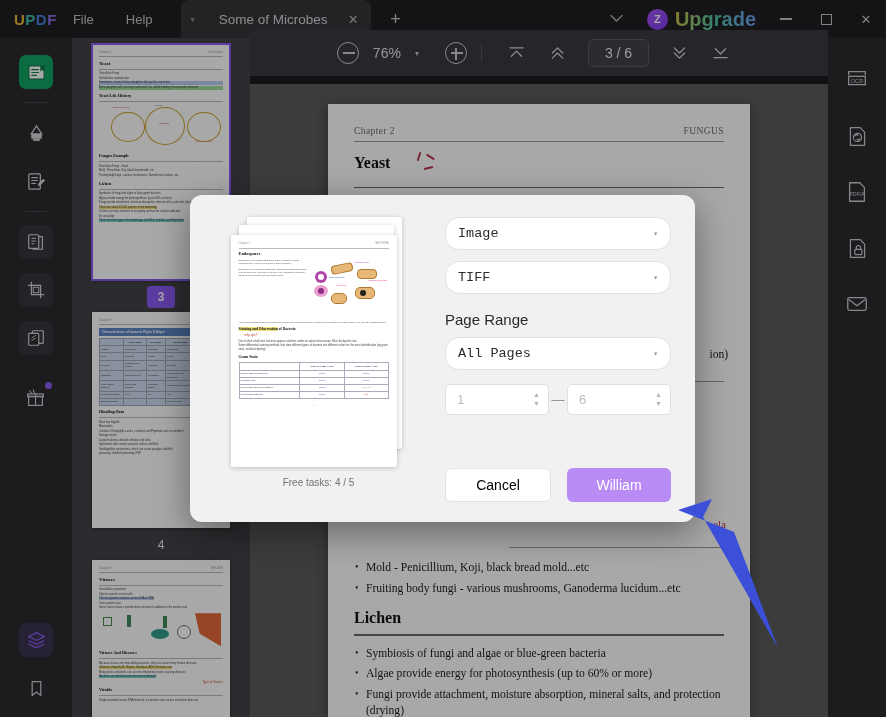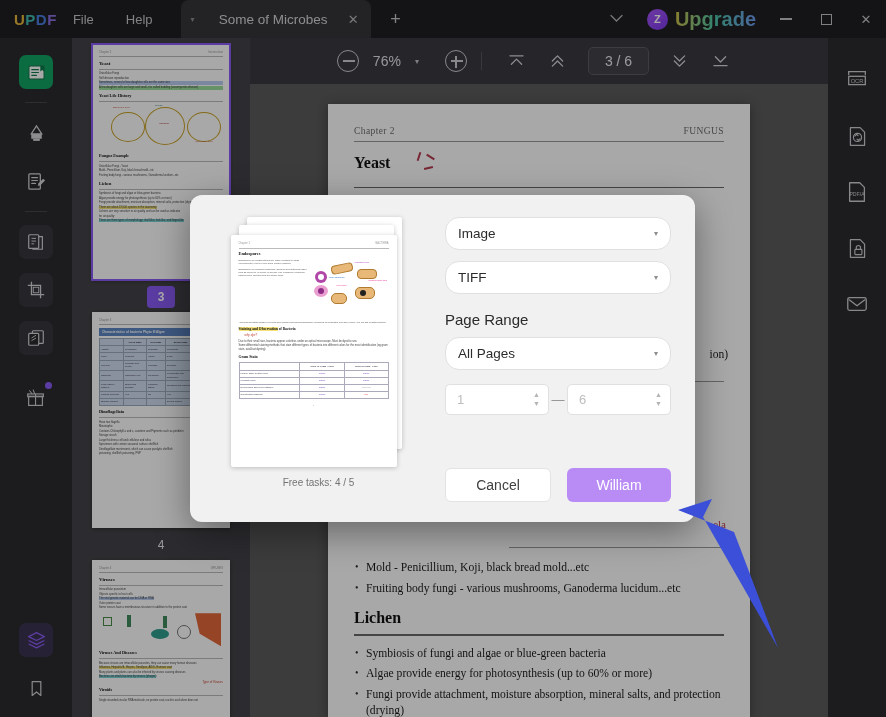--- a/index.html
+++ b/index.html
@@ -110,21 +110,21 @@
   .mp-mark-b { background:#b9cdf0; }
   .mp-mark-g { background:#9ddc9d; }
   .mp-fig { height:46px; position:relative; margin:3px 0; }
   .circ { position:absolute; border:.7px solid #c9a227; border-radius:50%; }
   .mp-table { width:100%; border-collapse:collapse; margin-top:2px; }
   .mp-table td, .mp-table th { border:.4px solid #aab; font-size:2.3px; padding:1.4px 1px; color:#445; }
   .mp-blue-tbl td, .mp-blue-tbl th { border:.4px solid #9ab; background:#cfdcef; color:#334; }
 
   
   .maintop {
-    position:absolute; top:38px; left:250px; width:578px; height:46px;
+    position:absolute; top:30px; left:250px; width:578px; height:46px;
     background:#3a3a40; display:flex; align-items:center; justify-content:center; gap:0;
   }
   .tool { color:#d8d8dc; display:flex; align-items:center; justify-content:center; }
   .tcircle { width:22px; height:22px; border-radius:50%; border:1.6px solid #cfcfd4; position:relative; }
   .tcircle::before { content:""; position:absolute; left:5px; top:9.2px; width:12px; height:1.6px; background:#cfcfd4; }
   .tcircle.plus::after { content:""; position:absolute; left:9.2px; top:5px; width:1.6px; height:12px; background:#cfcfd4; }
   .zoomval { color:#e4e4e8; font-size:14px; margin:0 14px; }
   .tcaret { color:#c0c0c6; font-size:8px; }
   .vsep { width:1px; height:18px; background:#565660; margin:0 14px; }
   .pagebox {
@@ -164,37 +164,37 @@
   .sheet.s3 { left:18px; top:0px;  width:155px; height:232px; }
   .sheet.s2 { left:10px; top:8px;  width:155px; height:232px; }
   .sheet.s1 { left:2px;  top:18px; width:166px; height:232px; overflow:hidden; }
   .freetasks { margin-top:10px; font-size:10px; color:#737373; }
 
   .dlg-right { flex:1; padding-left:24px; display:flex; flex-direction:column; }
   .fld-label { font-size:15px; color:#2b2b2b; margin:2px 0 9px; }
   .select {
     height:33px; background:#fff; border:1px solid #e0e0e0; border-radius:14px;
     display:flex; align-items:center; padding:0 12px; font-size:13.5px; color:#2b2b2b;
-    margin-bottom:11px; justify-content:space-between;
+    margin-bottom:11px; justify-content:space-between;font-family:Liberation Mono, monospace;
   }
   .sel-caret { color:#8d8d8d; font-size:8px; }
   .range-row { display:flex; align-items:center; gap:0; margin-top:3px; }
   .numbox {
     flex:1; height:31px; background:#fff; border:1px solid #e0e0e0; border-radius:5px;
     display:flex; align-items:center; padding:0 8px 0 11px; font-size:13px; color:#bdbdbd;
     justify-content:space-between;
   }
   .spin { display:flex; flex-direction:column; gap:3px; color:#b4b4b4; font-size:7px; line-height:6px; }
   .dash { width:18px; text-align:center; color:#8c8c8c; font-size:13px; }
   .btn-row { margin-top:auto; display:flex; gap:16px; }
   .btn {
     flex:1; height:34px; border-radius:6px; display:flex; align-items:center;
     justify-content:center; font-size:14px;
   }
-  .btn-cancel { background:#fff; border:1px solid #e3e3e3; color:#404040; }
+  .btn-cancel { background:#fff; border:1px solid #e3e3e3; color:#000000; }
   .btn-export { background:#b98bf5; color:#fff; }
 
   
   .arrow { position:absolute; left:676px; top:476px; width:110px; height:180px; }
 </style>
 </head>
 <body>
 
 <div id="app">
 

